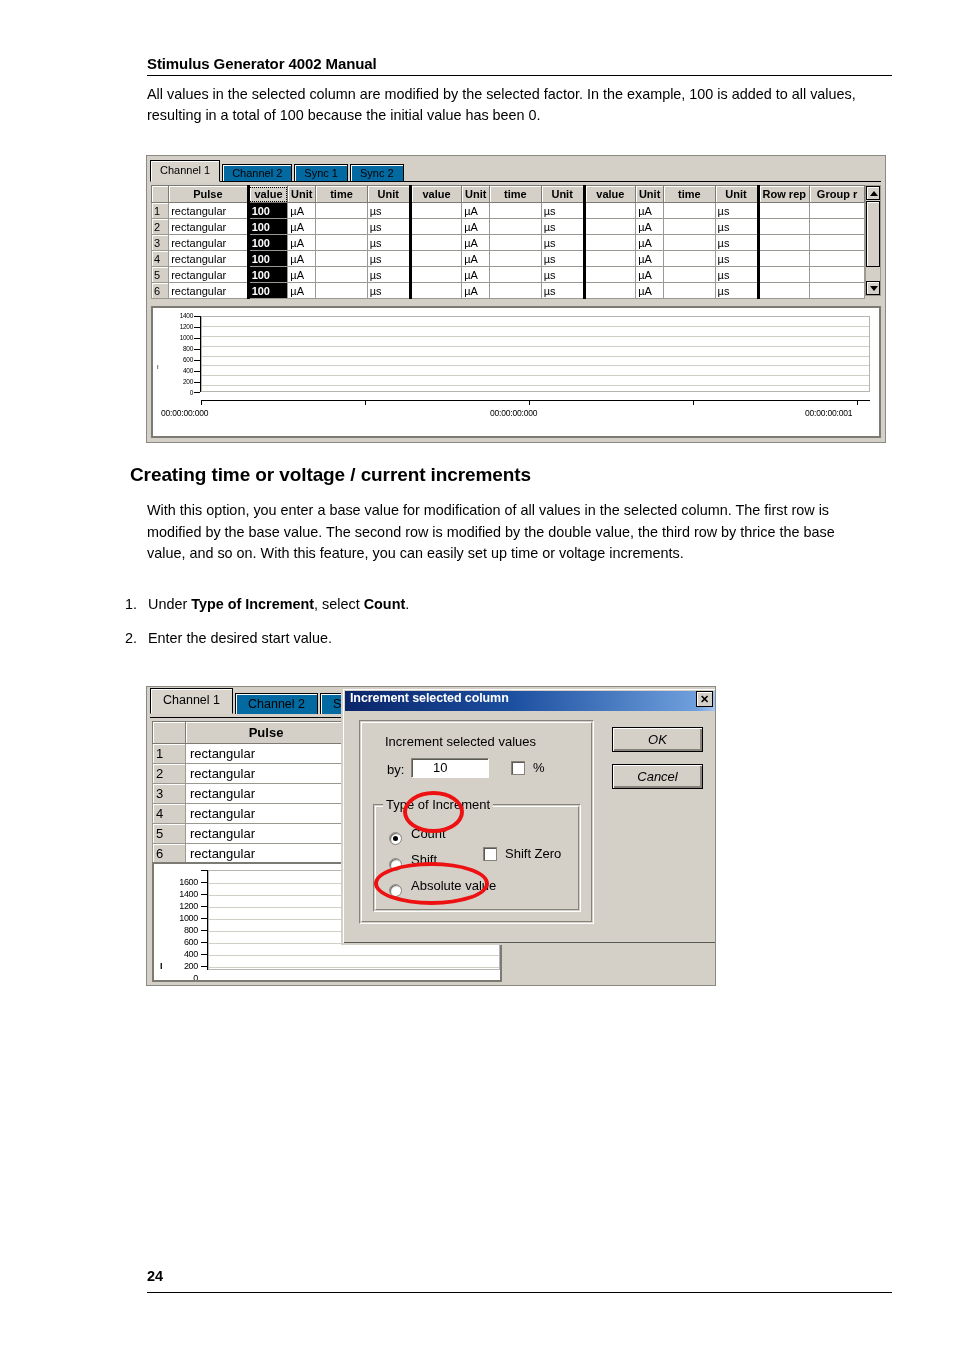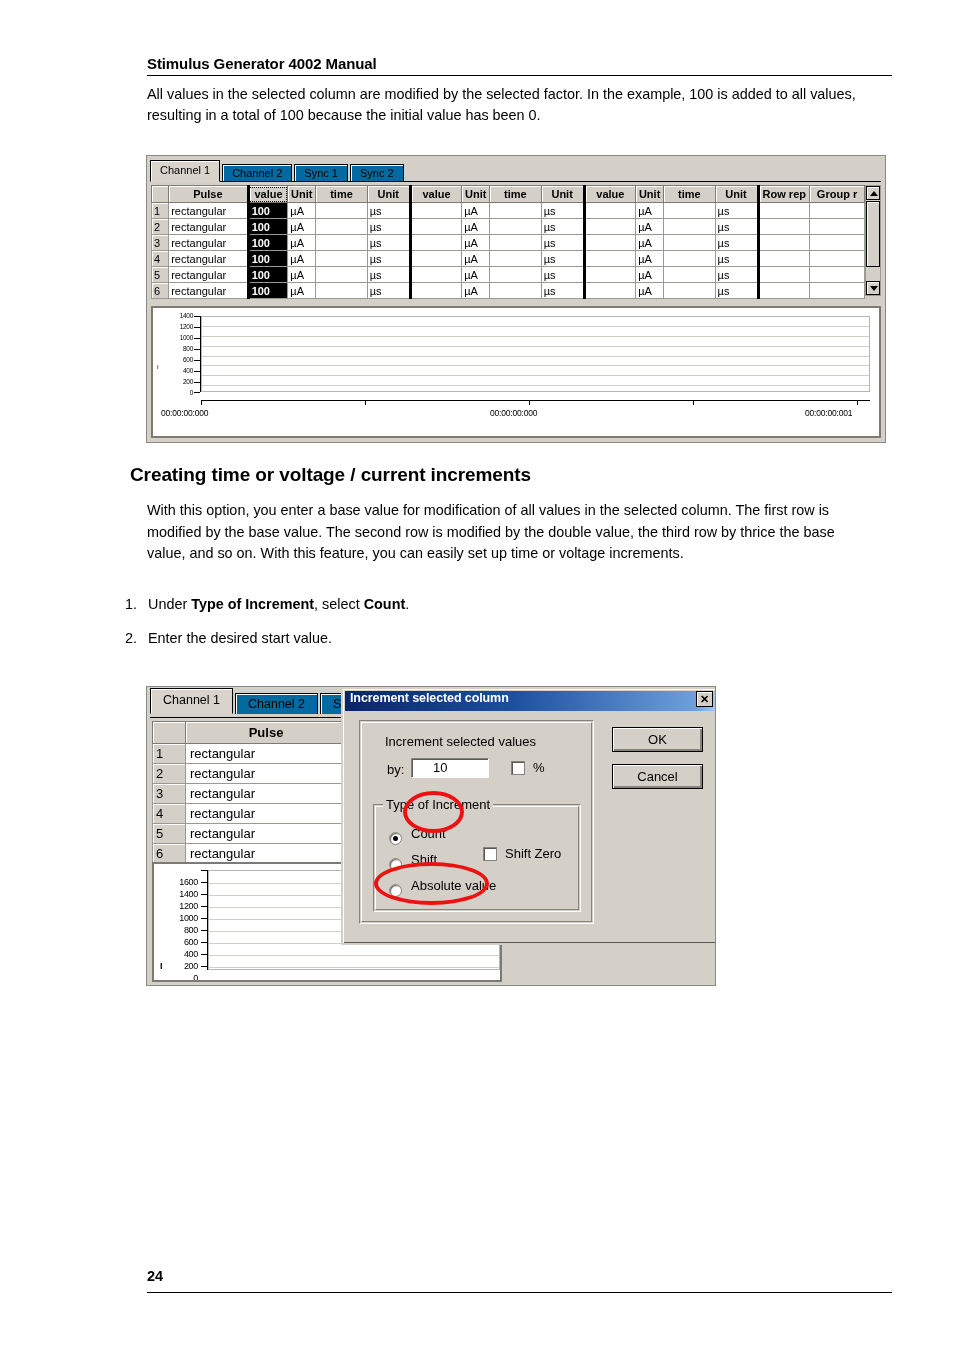--- a/index.html
+++ b/index.html
@@ -566,20 +566,21 @@
     height: 25px;
     background: #d4d0c8;
     border: 1px solid #000;
     box-shadow: inset 1px 1px 0 #fff, inset -2px -2px 0 #87837b;
     box-sizing: border-box;
     font-size: 13px;
     line-height: 23px;
     text-align: center;
     color: #000;
     font-family: "Liberation Sans", sans-serif;
+    font-style: italic;
   }
   .btn-ok { left: 269px; top: 38px; }
   .btn-cancel { left: 269px; top: 75px; }
 
   
   .ink {
     position: absolute;
     border: 4px solid #ee1111;
     border-radius: 50%;
     z-index: 20;

